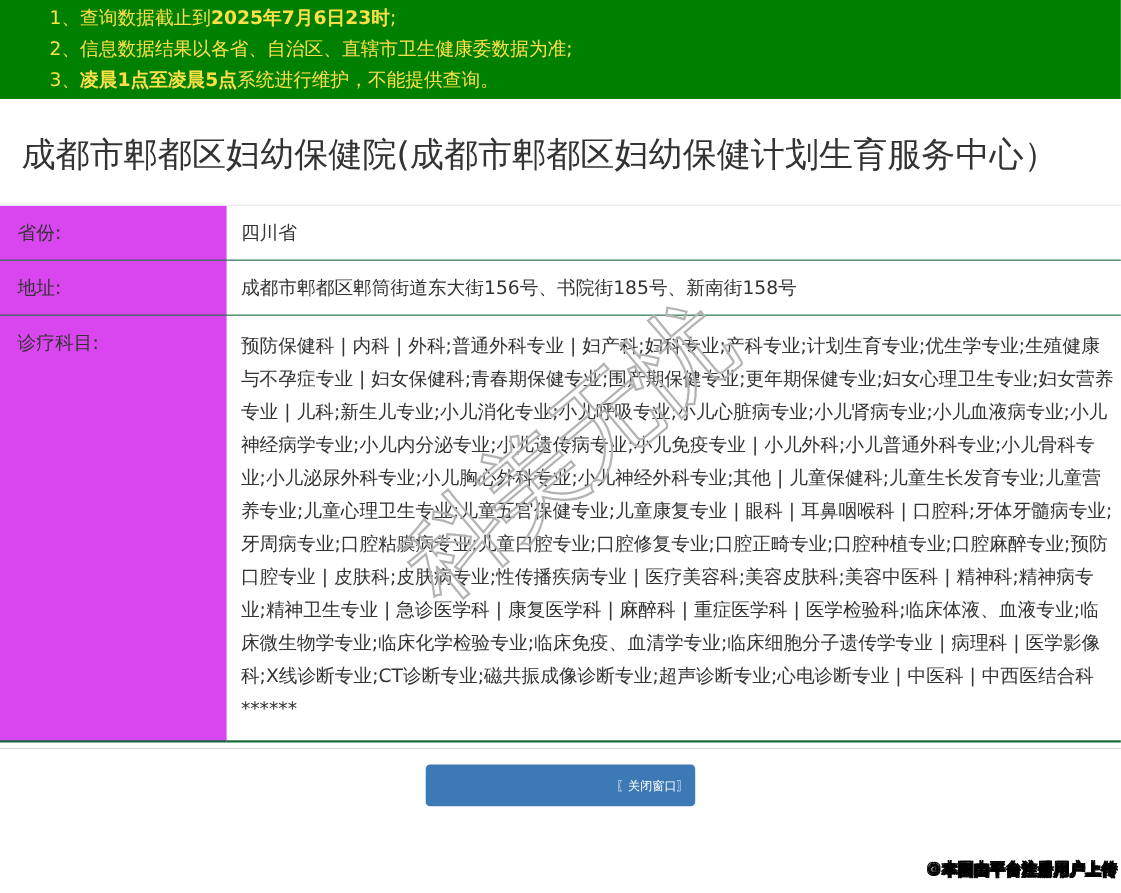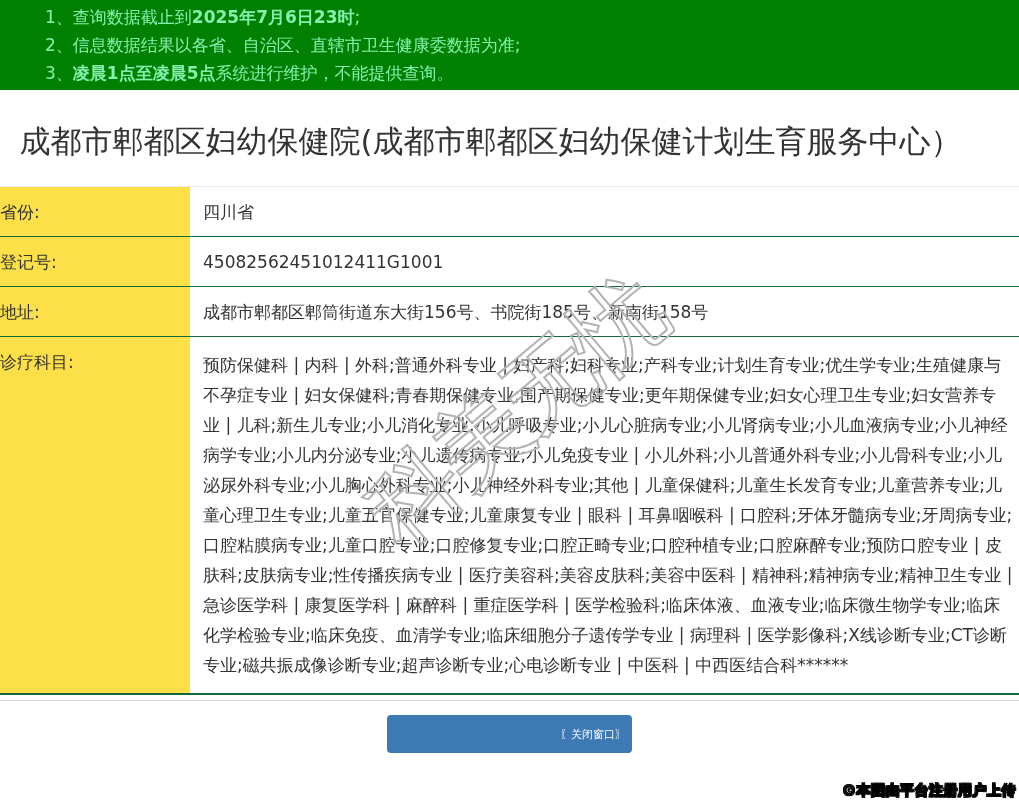--- a/index.html
+++ b/index.html
@@ -5,21 +5,21 @@
   html,body{margin:0;padding:0;}
   body{
     width:1019px;height:812px;position:relative;overflow:hidden;
     background:#ffffff;
     font-family:"DejaVu Sans","Liberation Sans",sans-serif;
     color:#333333;
   }
   
   .notice{
     background:var(--green,#008000);
-    color:#86efac;
+    color:#fde047;
     padding:3px 22px 3px 0;
   }
   .notice-line{
     line-height:28px;
     font-size:17px;
     padding-left:45px;
     white-space:nowrap;
   }
   .notice-line b{font-weight:bold;}
   
@@ -42,22 +42,22 @@
     table-layout:fixed;
   }
   table.info td{
     vertical-align:top;
     font-size:17px;
     border-bottom:1px solid var(--bordergreen,#15683b);
   }
   table.info tr:last-child td{border-bottom:none;margin-top:16px;}
   td.lbl{
     width:182px;
-    background:#fde047;
-    padding:14px 8px 13px 0;
+    background:#d946ef;
+    padding:14px 8px 13px 16px;
     line-height:22px;
   }
   td.val{
     padding:13px 6px 13px 13px;
     line-height:30px;
   }
   td.val.single{padding-top:14px;line-height:22px;}
   
   .watermark{
     position:absolute;
@@ -121,24 +121,20 @@
 
 <h1 class="page-title">成都市郫都区妇幼保健院(成都市郫都区妇幼保健计划生育服务中心）</h1>
 
 <table class="info">
   <tbody>
     <tr>
       <td class="lbl">省份:</td>
       <td class="val single">四川省</td>
     </tr>
     <tr>
-      <td class="lbl">登记号:</td>
-      <td class="val single">45082562451012411G1001</td>
-    </tr>
-    <tr>
       <td class="lbl">地址:</td>
       <td class="val single">成都市郫都区郫筒街道东大街156号、书院街185号、新南街158号</td>
     </tr>
     <tr>
       <td class="lbl">诊疗科目:</td>
       <td class="val">预防保健科 | 内科 | 外科;普通外科专业 | 妇产科;妇科专业;产科专业;计划生育专业;优生学专业;生殖健康与不孕症专业 | 妇女保健科;青春期保健专业;围产期保健专业;更年期保健专业;妇女心理卫生专业;妇女营养专业 | 儿科;新生儿专业;小儿消化专业;小儿呼吸专业;小儿心脏病专业;小儿肾病专业;小儿血液病专业;小儿神经病学专业;小儿内分泌专业;小儿遗传病专业;小儿免疫专业 | 小儿外科;小儿普通外科专业;小儿骨科专业;小儿泌尿外科专业;小儿胸心外科专业;小儿神经外科专业;其他 | 儿童保健科;儿童生长发育专业;儿童营养专业;儿童心理卫生专业;儿童五官保健专业;儿童康复专业 | 眼科 | 耳鼻咽喉科 | 口腔科;牙体牙髓病专业;牙周病专业;口腔粘膜病专业;儿童口腔专业;口腔修复专业;口腔正畸专业;口腔种植专业;口腔麻醉专业;预防口腔专业 | 皮肤科;皮肤病专业;性传播疾病专业 | 医疗美容科;美容皮肤科;美容中医科 | 精神科;精神病专业;精神卫生专业 | 急诊医学科 | 康复医学科 | 麻醉科 | 重症医学科 | 医学检验科;临床体液、血液专业;临床微生物学专业;临床化学检验专业;临床免疫、血清学专业;临床细胞分子遗传学专业 | 病理科 | 医学影像科;X线诊断专业;CT诊断专业;磁共振成像诊断专业;超声诊断专业;心电诊断专业 | 中医科 | 中西医结合科******</td>
     </tr>
   </tbody>
 </table>
 

